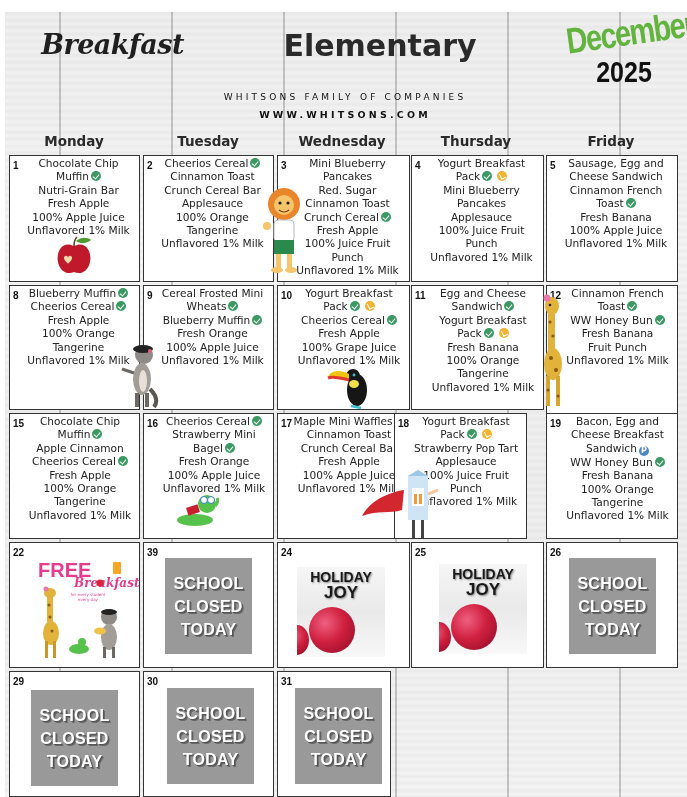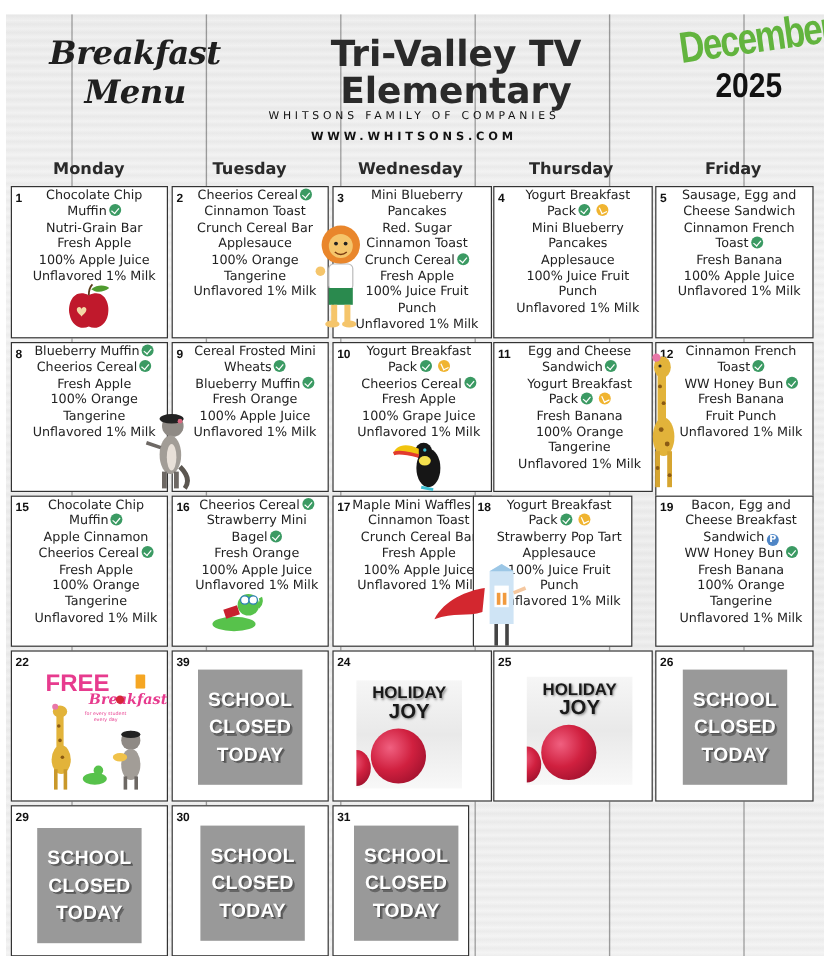--- a/index.html
+++ b/index.html
@@ -113,24 +113,22 @@
 
   .mascot { position: absolute; }
 </style>
 </head>
 <body>
 
 <div class="board"></div>
 
 <div class="title-script">
   <div>Breakfast</div>
-  <div>Menu</div>
 </div>
 <div class="school-name">
-  <div>Tri-Valley TV</div>
   <div>Elementary</div>
 </div>
 <div class="company">WHITSONS FAMILY OF COMPANIES</div>
 <div class="website">WWW.WHITSONS.COM</div>
 <div class="month">December</div>
 <div class="year">2025</div>
 
 <div class="day-header" style="left:9px">Monday</div>
 <div class="day-header" style="left:143px">Tuesday</div>
 <div class="day-header" style="left:277px">Wednesday</div>

